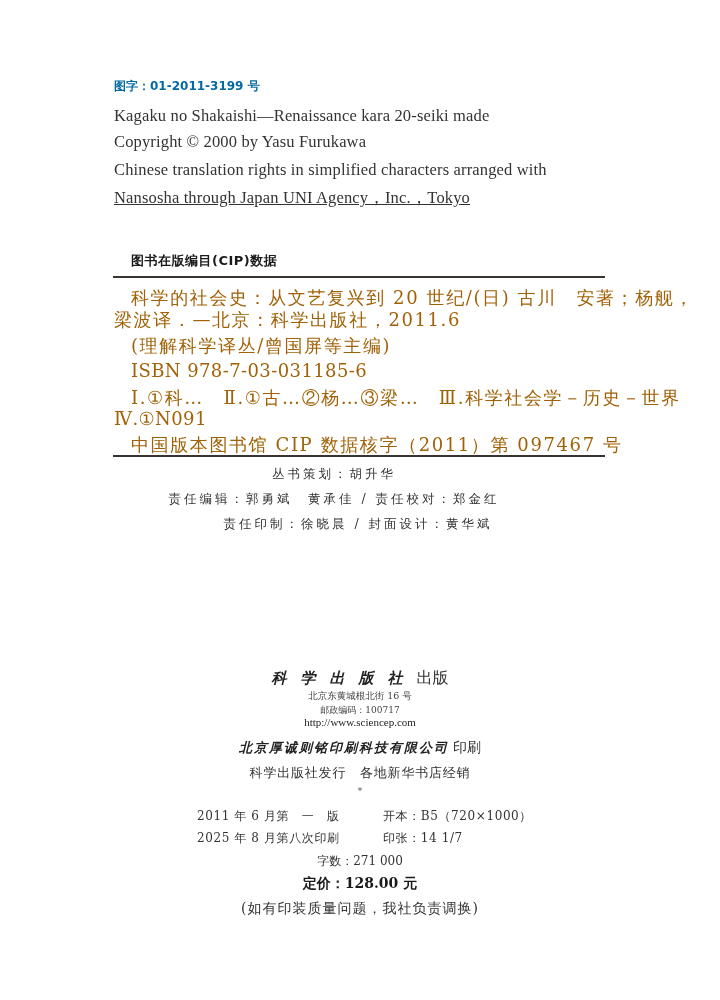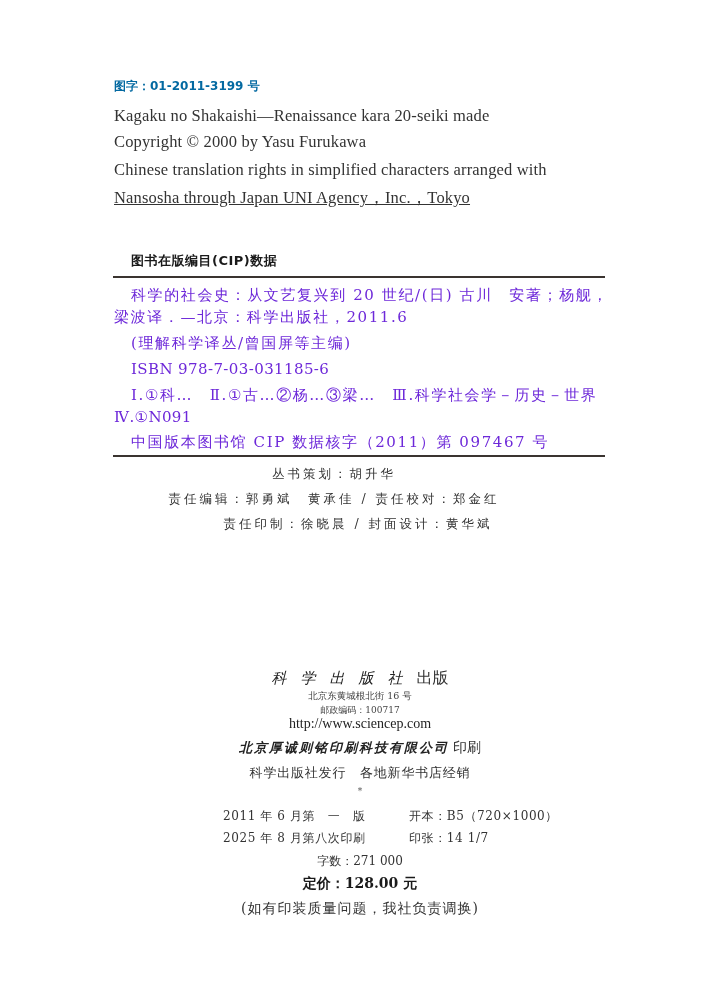--- a/index.html
+++ b/index.html
@@ -42,21 +42,21 @@
       letter-spacing: 0.5px;
     }
     .rule {
       position: absolute; left: 113px; width: 492px; height: 2px;
       background: #3a3430;
     }
     .rule-top { top: 276px; }
     .rule-bottom { top: 455px; }
 
     .cip-line {
-      font-size: 15px; color: #6d28d9;
+      font-size: 18px; color: #a16207;
       letter-spacing: 1.6px;
     }
     .cip-1 { left: 131px; top: 286px; }
     .cip-2 { left: 114px; top: 308px; }
     .cip-3 { left: 131px; top: 334px; }
     .cip-4 { left: 131px; top: 360px; letter-spacing: 0.4px; }
     .cip-5 { left: 131px; top: 386px; }
     .cip-6 { left: 114px; top: 408px; letter-spacing: 0.4px; }
     .cip-7 { left: 131px; top: 433px; }
 
@@ -70,43 +70,43 @@
     .staff-2 { top: 491px; }
     .staff-3 { top: 516px; padding-left: 24px; }
 
     
     .center { left: 0; width: 720px; text-align: center; }
     .publisher {
       top: 668px; font-size: 15px; color: #222;
     }
     .publisher .brand {
       font-family: "DejaVu Serif", serif;
-      font-style: italic; font-weight: normal;
+      font-style: italic; font-weight: bold;
       letter-spacing: 14px;
     }
     .publisher .suffix {
       font-family: "Liberation Serif", serif; font-size: 16px; color: #333;
     }
     .addr { top: 690px; font-size: 9.5px; color: #444; }
     .zip { top: 704px; font-size: 9px; color: #444; }
     .url {
       top: 716px; font-family: "Liberation Serif", serif;
-      font-size: 14px; color: #222;
+      font-size: 11px; color: #222;
     }
     .printer { top: 739px; font-size: 13px; color: #222; }
     .printer .brand {
       font-weight: bold; font-style: italic; letter-spacing: 2px;
     }
     .printer .suffix { font-size: 14px; color: #333; margin-left: 4px; }
     .distrib { top: 764px; font-size: 13px; color: #333; letter-spacing: 0.8px; }
     .star { top: 786px; font-size: 9px; color: #555; }
 
     
     .ed {
-      font-size: 12px; color: #333; letter-spacing: 0.6px; margin-left: 26px;
+      font-size: 12px; color: #333; letter-spacing: 0.6px;
     }
     .ed-l1 { left: 197px; top: 808px; }
     .ed-r1 { left: 383px; top: 808px; }
     .ed-l2 { left: 197px; top: 830px; }
     .ed-r2 { left: 383px; top: 830px; }
     .words { top: 853px; font-size: 12px; color: #333; }
     .price {
       top: 875px; font-size: 14px; font-weight: bold; color: #1a1a1a;
       font-family: "DejaVu Serif", "Liberation Serif", serif;
     }

